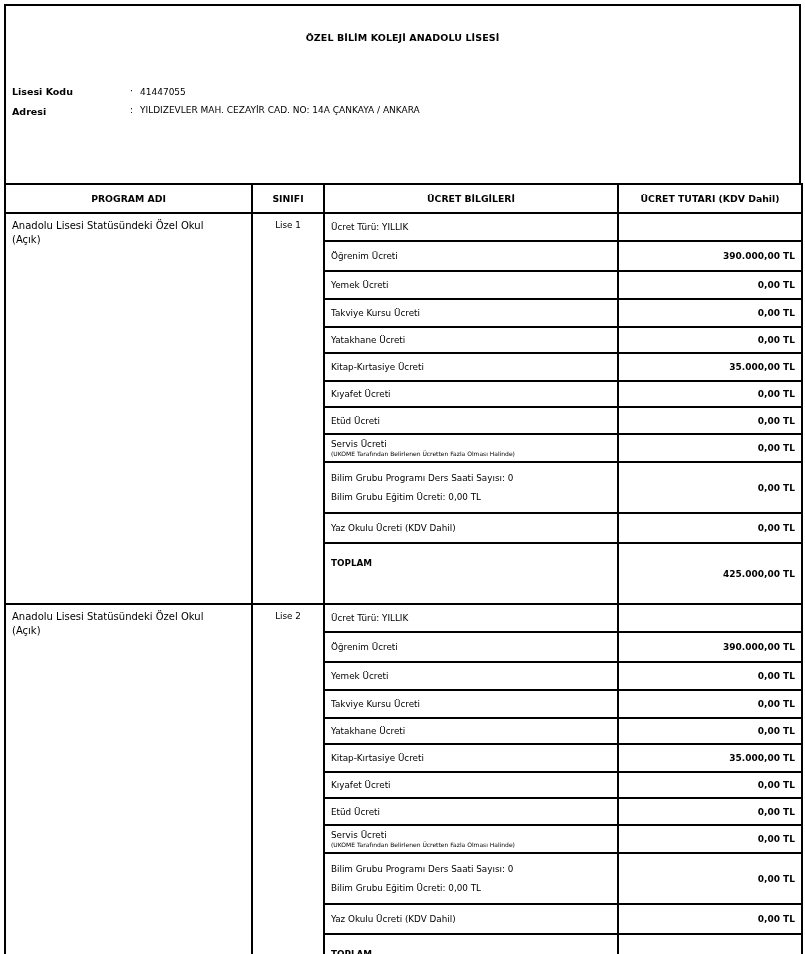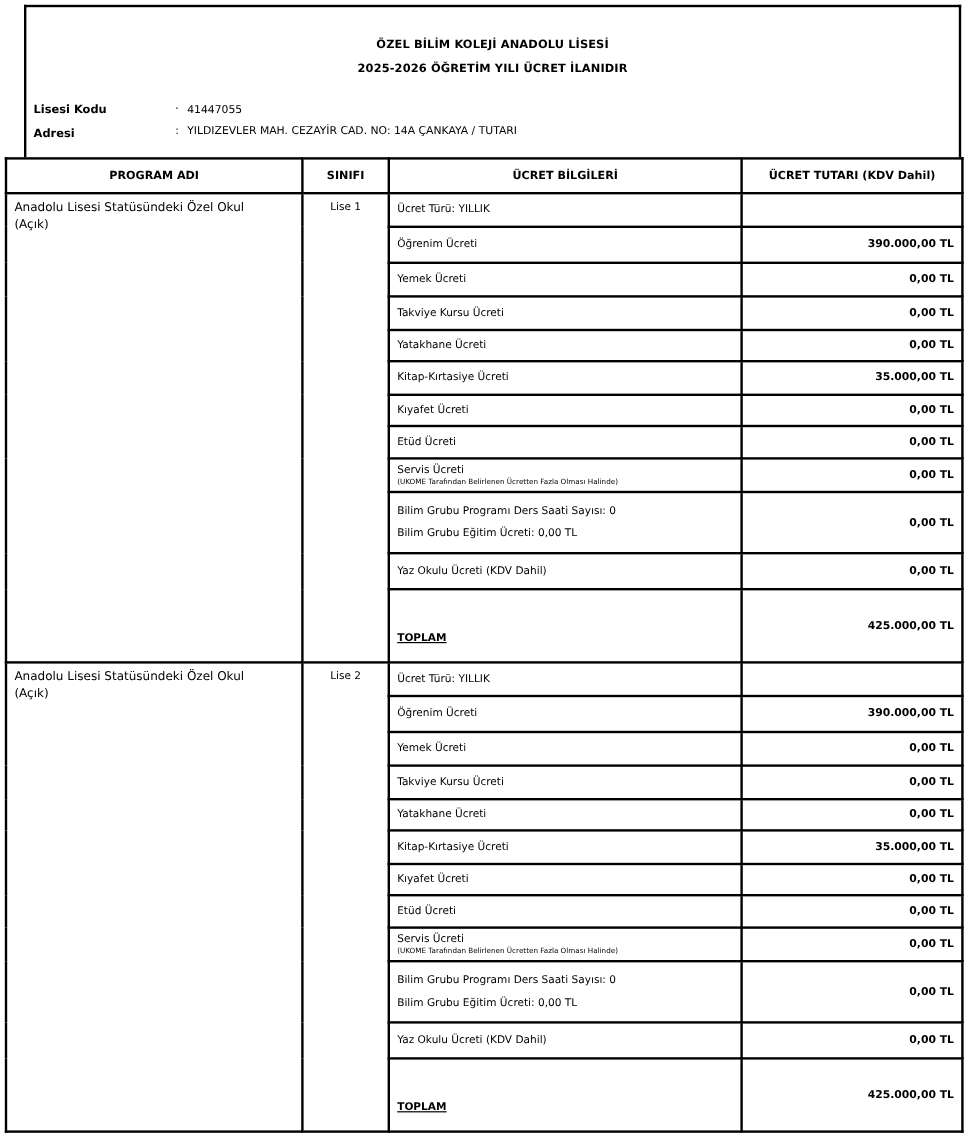--- a/index.html
+++ b/index.html
@@ -1,49 +1,48 @@
 <!DOCTYPE html>
 <html><head>
 <meta charset="utf-8">
 <style>
   html, body { margin:0; padding:0; background:#fff; }
   body { width:805px; height:954px; position:relative; font-family:"DejaVu Sans", sans-serif; color:#000; overflow:hidden; }
   .page { position:absolute; left:4px; top:4px; width:797px; }
-  .header { position:relative; height:127px; border:2px solid #000; border-bottom:none; box-sizing:border-box;margin-left:16px; }
+  .header { position:relative; height:179px; border:2px solid #000; border-bottom:none; box-sizing:border-box; }
   .title1, .title2 { position:absolute; left:0; right:0; text-align:center; font-size:9.5px; font-weight:bold; letter-spacing:0.1px; }
   .title1 { top:26px; }
   .title2 { top:46px; }
   .info-label { position:absolute; left:6px; font-size:9.5px; font-weight:bold; }
   .info-colon { position:absolute; left:124px; font-size:9px; }
   .info-value { position:absolute; left:134px; font-size:9px; }
   table { border-collapse:collapse; width:797px; table-layout:fixed; }
   td, th { border:2px solid #000; font-size:8.8px; padding:0 6px; vertical-align:middle; }
   th { height:27px; font-weight:bold; font-size:9.3px; text-align:center; }
   td.prog { vertical-align:top; padding-top:5px; line-height:14px; font-size:10px; }
   td.sinif { vertical-align:top; text-align:center; padding-top:6px; }
   td.info { text-align:left; }
   td.amt { text-align:right; font-weight:bold; font-size:9px;padding-left:47px; }
   .sub { display:block; font-size:6px; margin-top:1px; }
   .line2 { display:block; margin-top:9px; }
-  td.total-label { font-weight:bold; vertical-align:bottom; padding-bottom:14px;text-decoration:underline; }
+  td.total-label { font-weight:bold; vertical-align:bottom; padding-bottom:35px; }
   td.total-amt { vertical-align:bottom; padding-bottom:24px; }
 </style>
 </head>
 <body>
 
 <div class="page">
   <div class="header">
     <div class="title1">ÖZEL BİLİM KOLEJİ ANADOLU LİSESİ</div>
-    <div class="title2">2025-2026 ÖĞRETİM YILI ÜCRET İLANIDIR</div>
     <div class="info-label" style="top:80px">Lisesi Kodu</div>
     <div class="info-colon" style="top:80px">·</div>
     <div class="info-value" style="top:81px">41447055</div>
     <div class="info-label" style="top:100px">Adresi</div>
     <div class="info-colon" style="top:99px">:</div>
-    <div class="info-value" style="top:99px">YILDIZEVLER MAH. CEZAYİR CAD.  NO: 14A ÇANKAYA / TUTARI</div>
+    <div class="info-value" style="top:99px">YILDIZEVLER MAH. CEZAYİR CAD.  NO: 14A ÇANKAYA / ANKARA</div>
   </div>
 
   <table>
     <colgroup>
       <col style="width:247px">
         <col style="width:72px">
         <col style="width:294px">
         <col style="width:184px">
     </colgroup>
     <thead>

